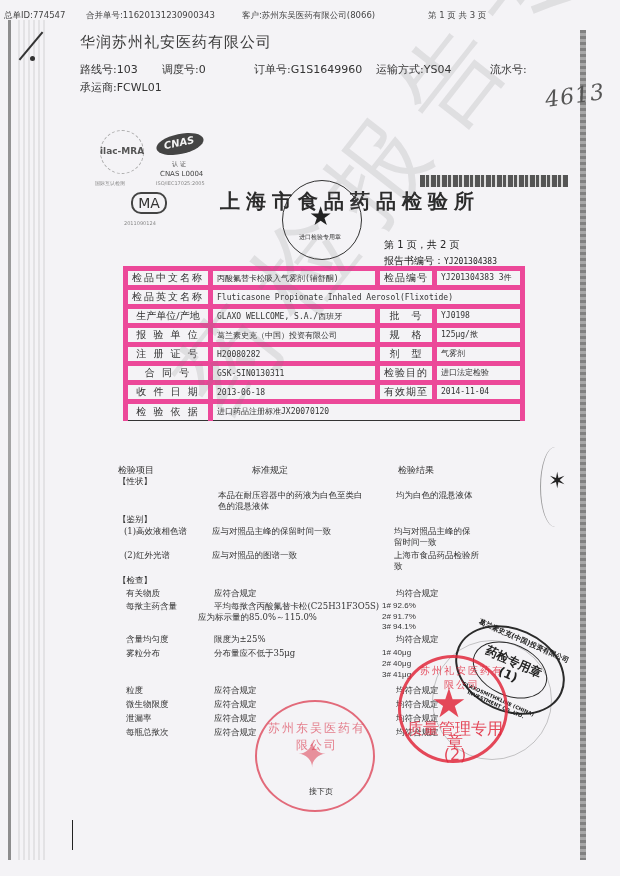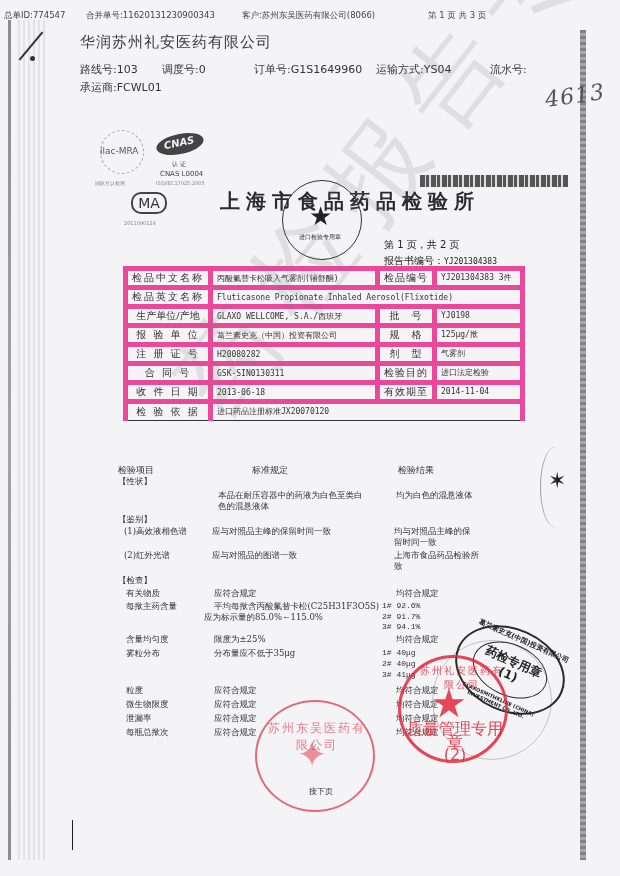--- a/index.html
+++ b/index.html
@@ -19,21 +19,21 @@
   .topstrip span { position: absolute; top: 0; }
 
   .company { position: absolute; left: 80px; top: 33px; font-family: "DejaVu Serif", serif; font-size: 15px; color: #3b3b3b; letter-spacing: 1px; }
   .rowinfo { position: absolute; font-size: 11px; color: #333; white-space: nowrap; }
   .slash-mark { position: absolute; left: 30px; top: 28px; width: 2px; height: 36px; background: #333; transform: rotate(40deg); }
   .slash-dot { position: absolute; left: 30px; top: 56px; width: 5px; height: 5px; border-radius: 50%; background: #333; }
   .handwritten { position: absolute; left: 545px; top: 83px; font-family: "DejaVu Serif", serif; font-style: italic; font-size: 22px; color: #555; transform: rotate(-8deg); letter-spacing: 1px; }
 
   
   .ilac { position: absolute; left: 100px; top: 130px; width: 44px; height: 44px; border-radius: 50%; border: 1px dashed #aaa; }
-  .ilac-txt { position: absolute; left: 100px; top: 146px; font-size: 9px; font-weight: normal; color: #555; }
+  .ilac-txt { position: absolute; left: 100px; top: 146px; font-size: 9px; font-weight: bold; color: #555; }
   .ilac-sub { position: absolute; left: 95px; top: 180px; font-size: 5px; color: #888; }
   .cnas-oval { position: absolute; left: 156px; top: 134px; width: 48px; height: 20px; border-radius: 50%; background: #444; transform: rotate(-12deg); }
   .cnas-oval span { position: absolute; left: 8px; top: 3px; font-size: 10px; font-weight: bold; color: #f3f3f3; font-style: italic; }
   .cnas-cert { position: absolute; left: 160px; top: 170px; font-size: 7px; color: #444; }
   .cnas-cert2 { position: absolute; left: 156px; top: 180px; font-size: 5px; color: #888; }
   .cnas-rz { position: absolute; left: 172px; top: 160px; font-size: 6px; color: #555; }
   .ma { position: absolute; left: 131px; top: 192px; width: 36px; height: 22px; border: 2px solid #444; border-radius: 10px; font-size: 14px; text-align: center; line-height: 18px; color: #333; font-family: "DejaVu Sans", sans-serif; }
   .ma-sub { position: absolute; left: 124px; top: 220px; font-size: 5px; color: #888; }
 
   .barcode { position: absolute; left: 420px; top: 175px; width: 148px; height: 12px; background: repeating-linear-gradient(90deg,#555 0 5px,#ddd 5px 6px,#555 6px 9px,#ddd 9px 11px); }
@@ -55,21 +55,21 @@
   table.info td.k { width: 72px; font-family: "DejaVu Serif", serif; font-size: 10px; letter-spacing: 2px; text-align: center; color: #333; }
   table.info td.v { color: #333; font-family: "DejaVu Sans Mono", monospace; font-size: 8px; }
   table.info td.k2 { width: 50px; font-family: "DejaVu Serif", serif; font-size: 10px; text-align: center; letter-spacing: 1px; color: #333; }
   table.info td.v2 { width: 88px; font-family: "DejaVu Sans Mono", monospace; font-size: 8px; color: #333; white-space: normal; line-height: 10px; }
   table.info tr.tall td { height: 28px; }
   table.info tr.tall td.v2 { font-size: 7.5px; }
   table.info tr.strong td { border-top: 1.5px solid #333; border-bottom: 1.5px solid #333; }
 
   
   .res { position: absolute; font-size: 8.5px; color: #333; white-space: nowrap; font-family: "DejaVu Serif", serif; }
-  .res.mono { font-family: Liberation Mono, monospace; font-size: 8px; }
+  .res.mono { font-family: Liberation Sans, sans-serif; font-size: 8px; }
   .hdr { font-size: 9px; }
 
   
   .watermark { position: absolute; left: 150px; top: 360px; font-family: "DejaVu Serif", serif; font-size: 96px; color: rgba(120,120,120,.16); transform: rotate(-52deg); transform-origin: left top; letter-spacing: 24px; white-space: nowrap; pointer-events: none; }
 
   
   .stamp-red1 { position: absolute; left: 255px; top: 700px; width: 120px; height: 112px; border: 2px solid rgba(220,60,80,.75); border-radius: 50%; }
   .stamp-red1 .star { position: absolute; left: 40px; top: 32px; font-size: 36px; color: rgba(220,60,80,.55); }
   .stamp-red1 .txt { position: absolute; left: 10px; top: 18px; width: 100px; font-size: 12px; color: rgba(220,60,80,.65); text-align: center; letter-spacing: 2px; }
   .stamp-red1 .foot { position: absolute; left: 52px; top: 84px; font-size: 8px; color: #333; }
@@ -216,21 +216,21 @@
   <div class="res" style="left:394px; top:561px">致</div>
 
   <div class="res" style="left:118px; top:575px">【检查】</div>
 
   <div class="res" style="left:126px; top:588px">有关物质</div>
   <div class="res" style="left:214px; top:588px">应符合规定</div>
   <div class="res" style="left:396px; top:588px">均符合规定</div>
 
   <div class="res" style="left:126px; top:601px">每揿主药含量</div>
   <div class="res" style="left:214px; top:601px">平均每揿含丙酸氟替卡松(C25H31F3O5S)</div>
-  <div class="res" style="left:204px; top:612px">应为标示量的85.0%～115.0%</div>
+  <div class="res" style="left:198px; top:612px">应为标示量的85.0%～115.0%</div>
   <div class="res mono" style="left:382px; top:601px">1#  92.6%</div>
   <div class="res mono" style="left:382px; top:612px">2#  91.7%</div>
   <div class="res mono" style="left:382px; top:622px">3#  94.1%</div>
 
   <div class="res" style="left:126px; top:634px">含量均匀度</div>
   <div class="res" style="left:214px; top:634px">限度为±25%</div>
   <div class="res" style="left:396px; top:634px">均符合规定</div>
 
   <div class="res" style="left:126px; top:648px">雾粒分布</div>
   <div class="res" style="left:214px; top:648px">分布量应不低于35μg</div>

